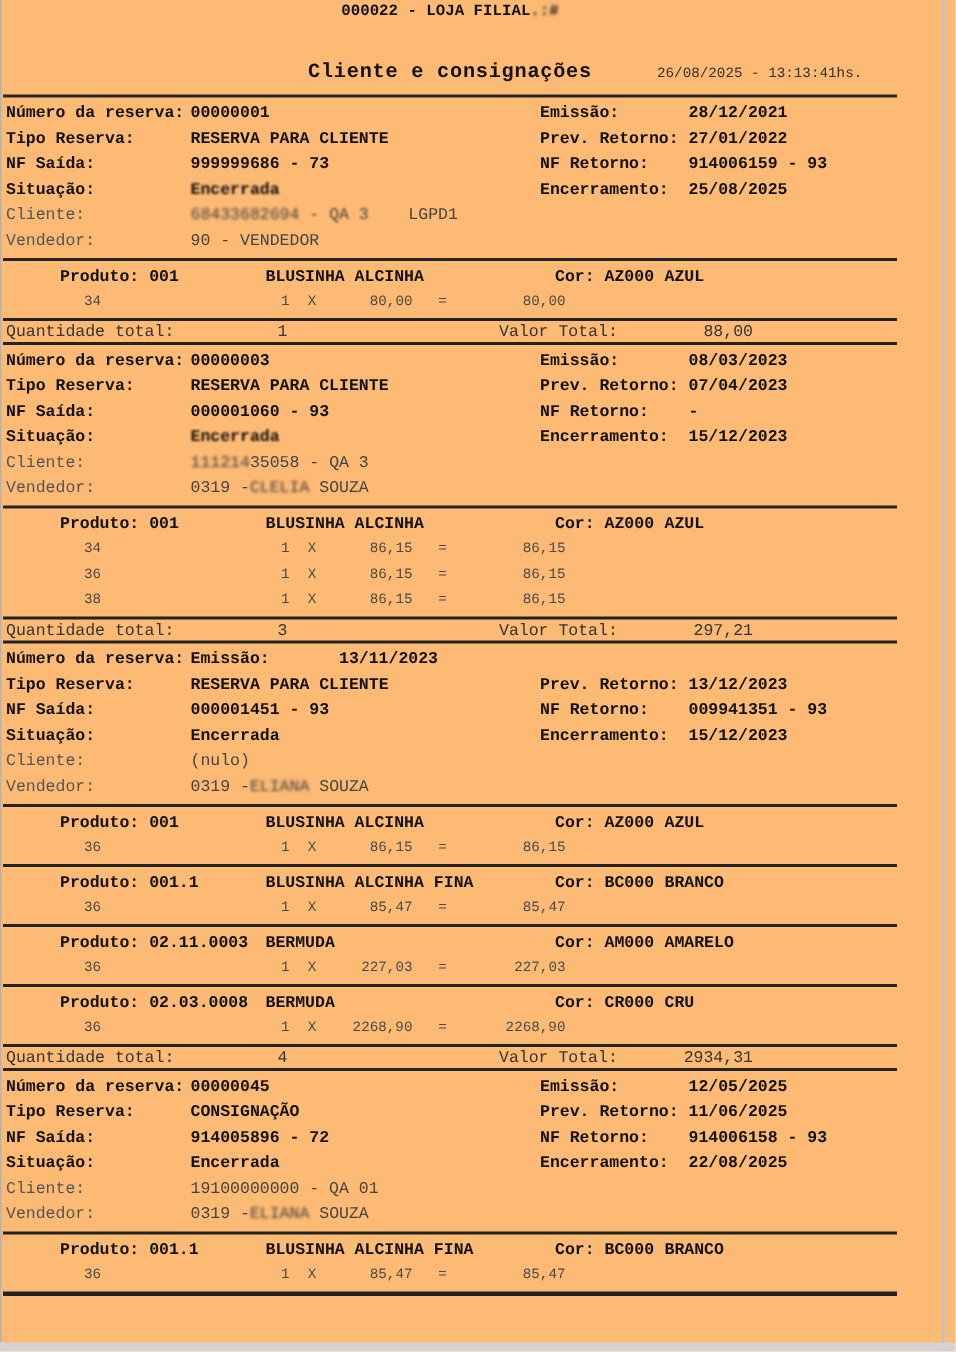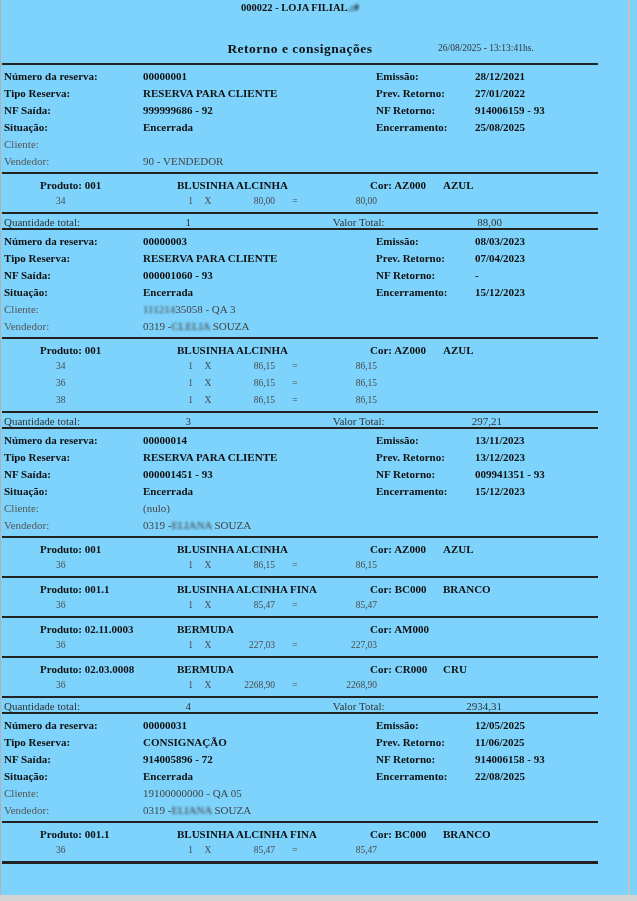--- a/index.html
+++ b/index.html
@@ -1,33 +1,33 @@
 <!DOCTYPE html>
 <html><head>
 <meta charset="utf-8">
 <style>
   html,body{margin:0;padding:0;background:#fff;}
-  .page{position:relative;width:637px;height:901px;background:#7dd3fc;overflow:hidden;
-        font-family:Liberation Serif, serif;color:#111;}
+  .page{position:relative;width:637px;height:901px;background:#fdba74;overflow:hidden;
+        font-family:Liberation Mono, monospace;color:#111;}
   .edge-left{position:absolute;left:0;top:0;width:1px;height:901px;background:#b3b3b3;}
   .edge-right{position:absolute;left:628px;top:0;width:2px;height:901px;background:#c2c2c2;}
   .edge-bottom{position:absolute;left:0;top:895px;width:637px;height:6px;background:#d4d4d4;}
   .content{position:absolute;left:2px;top:0;width:596px;}
   .report-head{position:relative;height:63px;}
   .top-header{position:absolute;top:2px;left:0;width:100%;text-align:center;
               font-size:10.5px;font-weight:bold;white-space:pre;}
   .report-title{position:absolute;top:41px;left:0;width:100%;text-align:center;
                 font-size:13.5px;font-weight:bold;letter-spacing:.5px;}
   .report-ts{position:absolute;top:43px;left:436px;font-size:9.5px;color:#333;}
   .hr{border-top:2px solid #222;height:0;}
   .hr.thick{border-top-width:3px;}
   .h-block{padding:2px 0 3px 0;}
   .h-row{display:flex;height:17px;align-items:center;font-size:11px;font-weight:bold;white-space:pre;}
   .h-l{width:123px;padding-left:2px;}
-  .h-v{width:233px;margin-left:16px;}
+  .h-v{width:233px;}
   .h-rl{width:99px;}
   .h-rv{flex:1;}
   .h-row.muted{font-weight:normal;}
   .h-row.muted .h-l{color:#555;}
   .h-row.muted .h-v{color:#444;}
   .prod-section{padding:3px 0;margin-left:36px;}
   .prod-row{display:flex;height:15px;align-items:center;font-size:11px;font-weight:bold;white-space:pre;}
   .p-code{width:137px;padding-left:2px;}
   .p-name{width:193px;}
   .p-cor{width:73px;}
@@ -53,53 +53,54 @@
 <body>
 
 <div class="page">
   <div class="edge-left"></div>
   <div class="edge-right"></div>
   <div class="edge-bottom"></div>
 
   <div class="content">
     <div class="report-head">
       <div class="top-header"><span>000022 - LOJA FILIAL</span><span class="blur-h">.:#</span></div>
-      <div class="report-title">Retorno e consignações</div>
+      <div class="report-title">Cliente e consignações</div>
       <div class="report-ts">26/08/2025 - 13:13:41hs.</div>
     </div>
     <div class="hr"></div>
     <div>
   <section class="reserva">
     <div class="h-block">
       <div class="h-row">
         <span class="h-l">Número da reserva:</span>
         <span class="h-v">00000001</span>
         <span class="h-rl">Emissão:</span>
         <span class="h-rv">28/12/2021</span>
       </div>
       <div class="h-row">
         <span class="h-l">Tipo Reserva:</span>
         <span class="h-v">RESERVA PARA CLIENTE</span>
         <span class="h-rl">Prev. Retorno:</span>
         <span class="h-rv">27/01/2022</span>
       </div>
       <div class="h-row">
         <span class="h-l">NF Saída:</span>
-        <span class="h-v">999999686 - 92</span>
+        <span class="h-v">999999686 - 73</span>
         <span class="h-rl">NF Retorno:</span>
         <span class="h-rv">914006159 - 93</span>
       </div>
       <div class="h-row">
         <span class="h-l">Situação:</span>
         <span class="h-v blur-l">Encerrada</span>
         <span class="h-rl">Encerramento:</span>
         <span class="h-rv">25/08/2025</span>
       </div>
       <div class="h-row muted">
         <span class="h-l">Cliente:</span>
+        <span class="h-v parts"><span class="blur-h">68433682694</span><span class="blur-l"> - QA 3</span><span>    LGPD1</span></span>
         <span class="h-rl"></span>
         <span class="h-rv"></span>
       </div>
       <div class="h-row muted">
         <span class="h-l">Vendedor:</span>
         <span class="h-v parts"><span>90 - VENDEDOR</span></span>
         <span class="h-rl"></span>
         <span class="h-rv"></span>
       </div>
     </div>
@@ -223,21 +224,20 @@
     <span class="t-vt">Valor Total:</span>
     <span class="t-val">297,21</span>
   </div>
   <div class="hr"></div>
 </section>
 
   <section class="reserva">
     <div class="h-block">
       <div class="h-row">
         <span class="h-l">Número da reserva:</span>
-        <span class="h-v">00000014</span>
         <span class="h-rl">Emissão:</span>
         <span class="h-rv">13/11/2023</span>
       </div>
       <div class="h-row">
         <span class="h-l">Tipo Reserva:</span>
         <span class="h-v">RESERVA PARA CLIENTE</span>
         <span class="h-rl">Prev. Retorno:</span>
         <span class="h-rv">13/12/2023</span>
       </div>
       <div class="h-row">
@@ -305,20 +305,21 @@
   </div>
 </div>
   </div>
   <div class="hr"></div>
 
   <div class="prod-section">
     <div class="prod-row">
       <span class="p-code"><span>Produto:</span> <span>02.11.0003</span></span>
       <span class="p-name">BERMUDA</span>
       <span class="p-cor"><span>Cor:</span> <span>AM000</span></span>
+      <span class="p-corname">AMARELO</span>
     </div>
     <div>
   <div class="item-row">
     <span class="c-tam">36</span>
     <span class="c-qtd">1</span>
     <span class="c-x">X</span>
     <span class="c-preco">227,03</span>
     <span class="c-eq">=</span>
     <span class="c-tot">227,03</span>
   </div>
@@ -354,21 +355,21 @@
     <span class="t-vt">Valor Total:</span>
     <span class="t-val">2934,31</span>
   </div>
   <div class="hr"></div>
 </section>
 
   <section class="reserva">
     <div class="h-block">
       <div class="h-row">
         <span class="h-l">Número da reserva:</span>
-        <span class="h-v">00000031</span>
+        <span class="h-v">00000045</span>
         <span class="h-rl">Emissão:</span>
         <span class="h-rv">12/05/2025</span>
       </div>
       <div class="h-row">
         <span class="h-l">Tipo Reserva:</span>
         <span class="h-v">CONSIGNAÇÃO</span>
         <span class="h-rl">Prev. Retorno:</span>
         <span class="h-rv">11/06/2025</span>
       </div>
       <div class="h-row">
@@ -378,21 +379,21 @@
         <span class="h-rv">914006158 - 93</span>
       </div>
       <div class="h-row">
         <span class="h-l">Situação:</span>
         <span class="h-v">Encerrada</span>
         <span class="h-rl">Encerramento:</span>
         <span class="h-rv">22/08/2025</span>
       </div>
       <div class="h-row muted">
         <span class="h-l">Cliente:</span>
-        <span class="h-v parts"><span>19100000000 - QA 05</span></span>
+        <span class="h-v parts"><span>19100000000 - QA 01</span></span>
         <span class="h-rl"></span>
         <span class="h-rv"></span>
       </div>
       <div class="h-row muted">
         <span class="h-l">Vendedor:</span>
         <span class="h-v parts"><span>0319 -</span><span class="blur-h">ELIANA</span><span> SOUZA</span></span>
         <span class="h-rl"></span>
         <span class="h-rv"></span>
       </div>
     </div>

